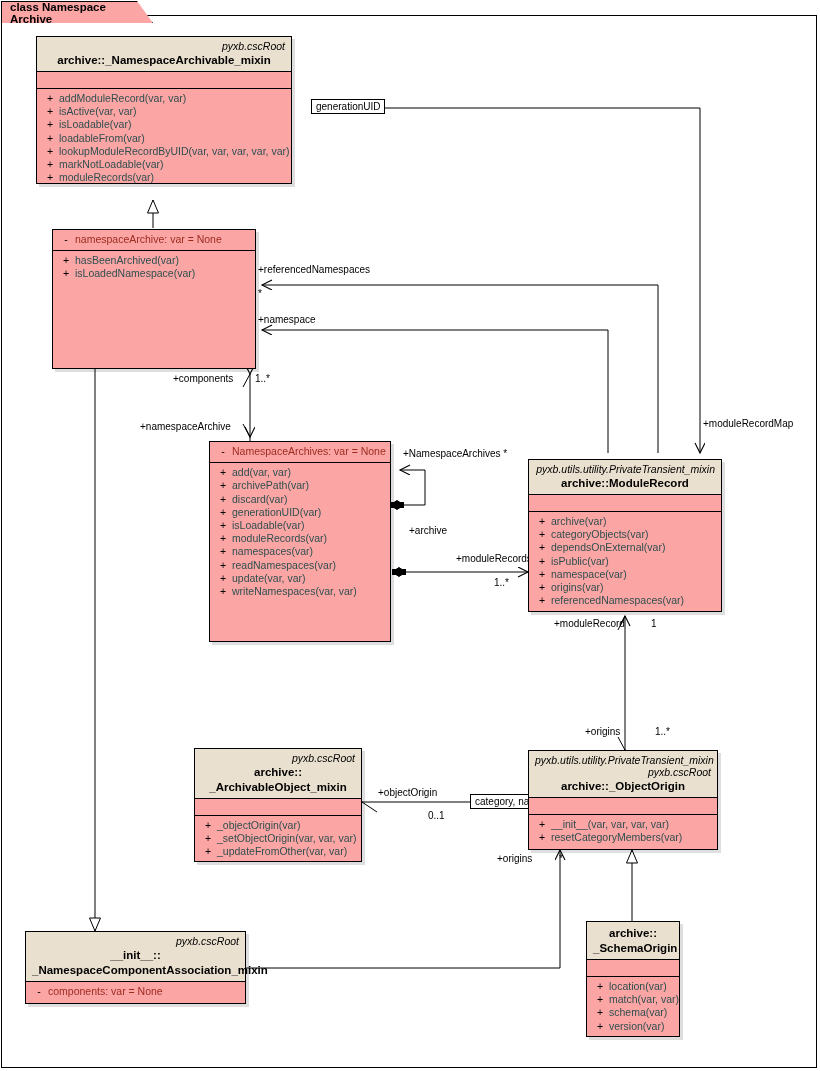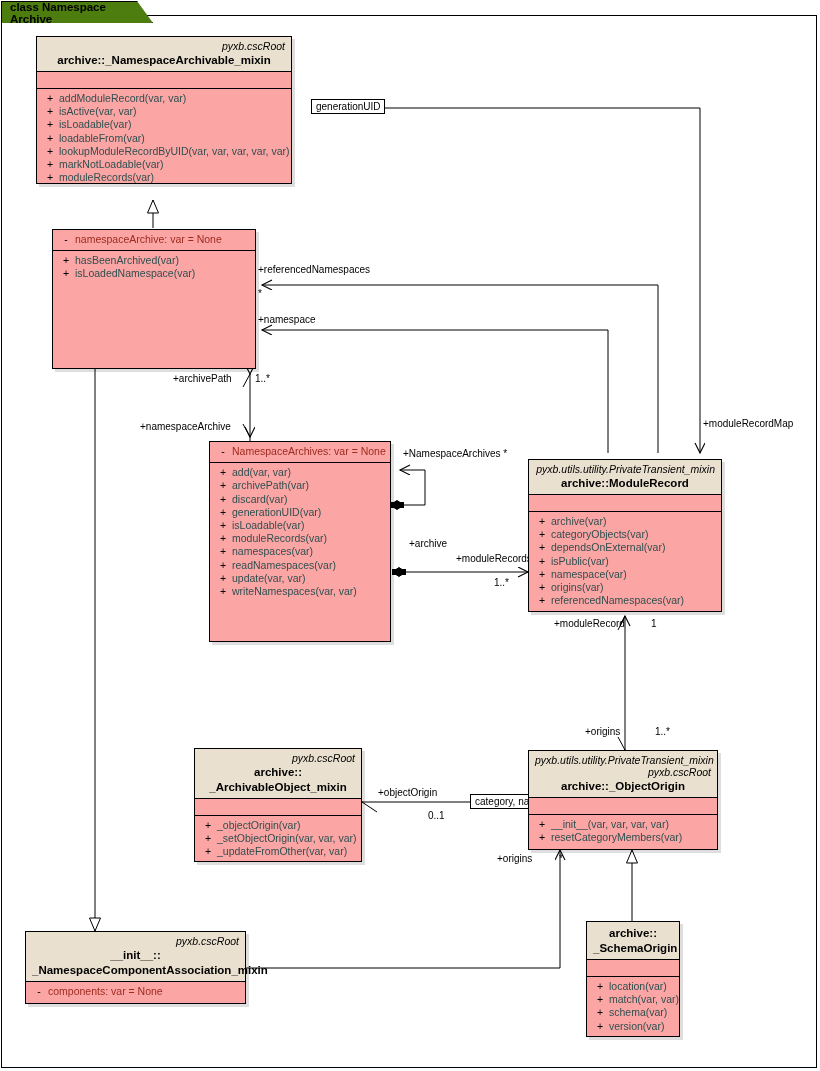--- a/index.html
+++ b/index.html
@@ -2,21 +2,21 @@
 <html><head>
 <meta charset="utf-8">
 <style>
   html,body{margin:0;padding:0;background:#ffffff;}
   body{font-family:"Liberation Sans", sans-serif;}
   #canvas{position:relative;width:820px;height:1071px;overflow:hidden;background:#fff;}
 
   
   .frame{position:absolute;left:1px;top:15px;width:816px;height:1053px;border:1px solid #000;box-sizing:border-box;}
   .title-tab{position:absolute;left:1px;top:1px;height:22px;box-sizing:border-box;
-             border:1px solid #000;border-bottom:none;background:#4d7c0f;
+             border:1px solid #000;border-bottom:none;background:#fca5a5;
              display:flex;align-items:center;padding:0 26px 0 8px;
              font-size:11.5px;font-weight:bold;color:#000;
              clip-path:polygon(0 0, calc(100% - 16px) 0, 100% 100%, 0 100%);}
 
   
   .cls{position:absolute;box-sizing:border-box;border:1px solid #000;background:#fca5a5;
        box-shadow:3px 3px 0 0 rgba(0,0,0,0.13);}
   .cls .hdr{background:#eae0cf;border-bottom:1px solid #000;padding:3px 6px 4px 6px;}
   .cls .stereo{font-size:10.5px;font-style:italic;color:#000;text-align:right;line-height:12px;white-space:nowrap;}
   .cls .cname{font-size:11.5px;font-weight:bold;color:#000;text-align:center;line-height:13px;margin-top:2px;white-space:nowrap;}
@@ -116,26 +116,26 @@
 
     <g>
       <path d="M246,968 L560,968 L560,850" stroke="#000" stroke-width="1" fill="none" marker-end="url(#openarrow)"></path>
     </g>
   </svg>
 
   <div class="lblbox" style="left:291px;top:99px;">generationUID</div>
   <div class="lbl" style="left:258px;top:264px;">+referencedNamespaces</div>
   <div class="lbl" style="left:258px;top:288px;">*</div>
   <div class="lbl" style="left:258px;top:314px;">+namespace</div>
-  <div class="lbl" style="left:173px;top:373px;">+archivePath</div>
+  <div class="lbl" style="left:173px;top:373px;">+components</div>
   <div class="lbl" style="left:255px;top:373px;">1..*</div>
   <div class="lbl" style="left:140px;top:421px;">+namespaceArchive</div>
   <div class="lbl" style="left:703px;top:418px;">+moduleRecordMap</div>
   <div class="lbl" style="left:403px;top:448px;">+NamespaceArchives *</div>
-  <div class="lbl" style="left:409px;top:538px;">+archive</div>
+  <div class="lbl" style="left:409px;top:525px;">+archive</div>
   <div class="lbl" style="left:456px;top:553px;">+moduleRecords</div>
   <div class="lbl" style="left:494px;top:577px;">1..*</div>
   <div class="lbl" style="left:554px;top:618px;">+moduleRecord</div>
   <div class="lbl" style="left:651px;top:618px;">1</div>
   <div class="lbl" style="left:585px;top:726px;">+origins</div>
   <div class="lbl" style="left:655px;top:726px;">1..*</div>
   <div class="lbl" style="left:378px;top:787px;">+objectOrigin</div>
   <div class="lbl" style="left:428px;top:810px;">0..1</div>
   <div class="lblbox" style="left:450px;top:794px;">category, name</div>
   <div class="lbl" style="left:497px;top:853px;">+origins</div>

